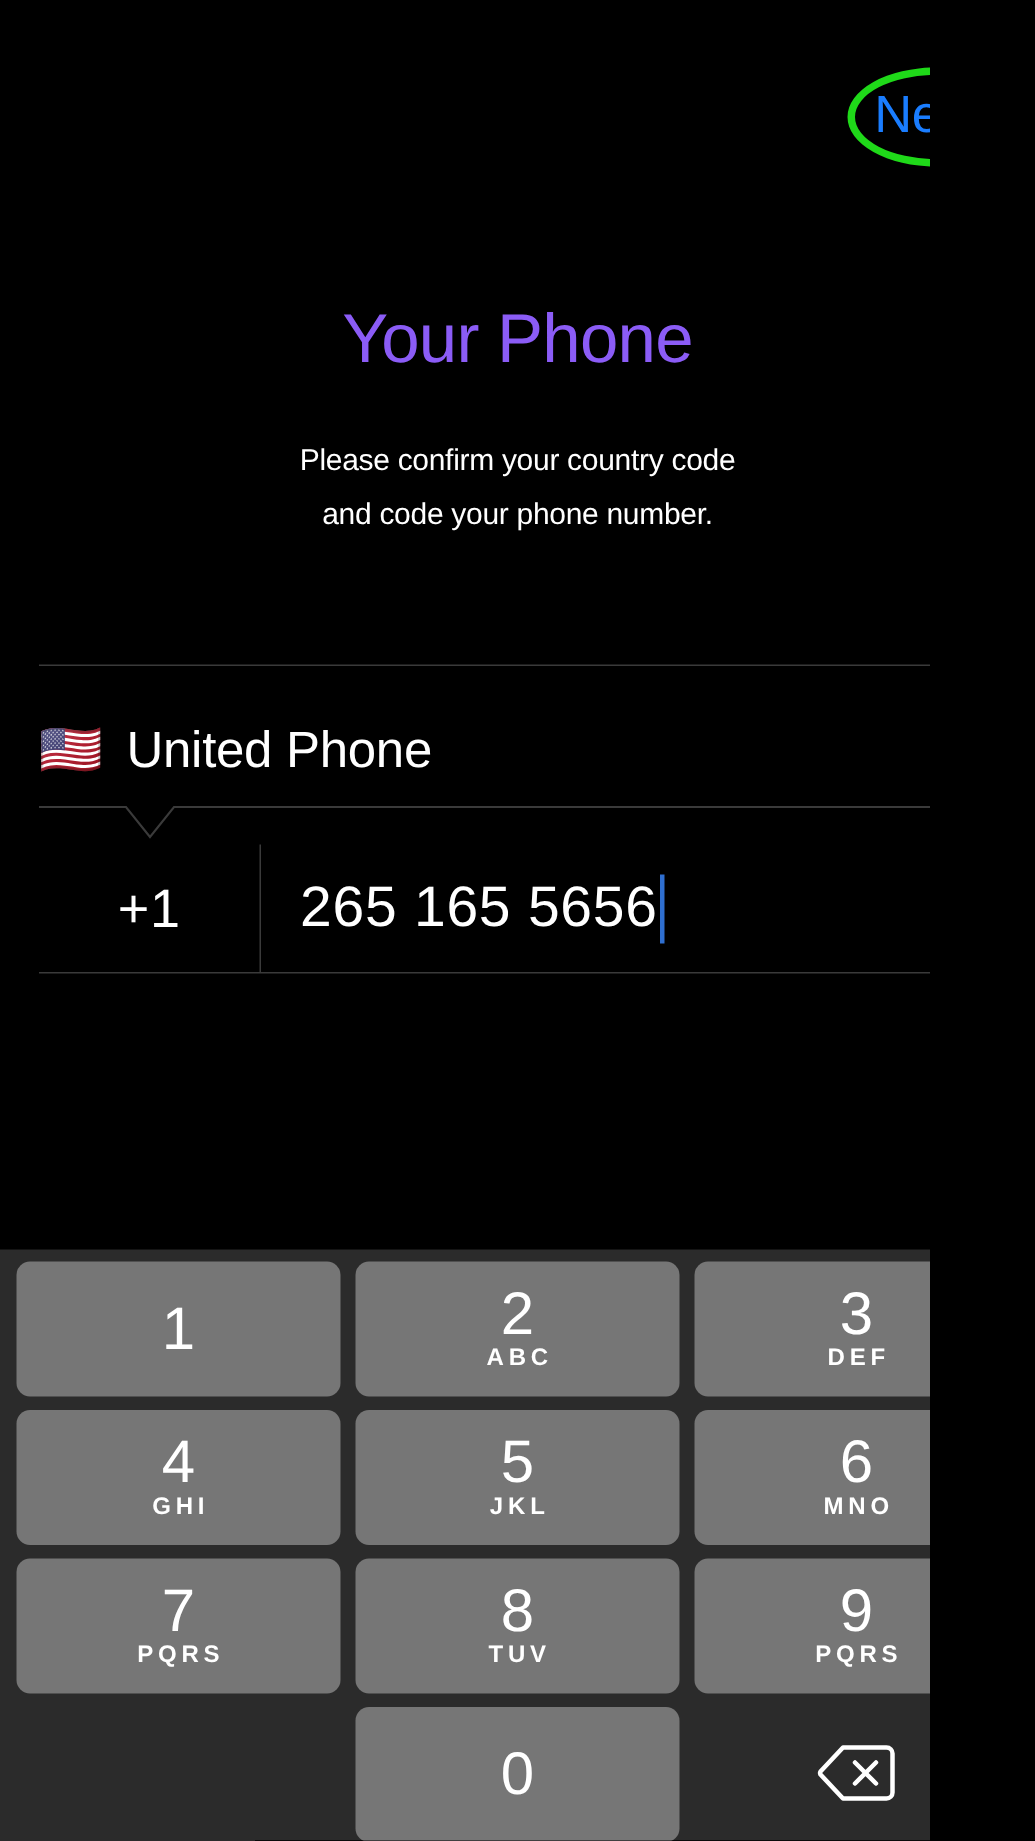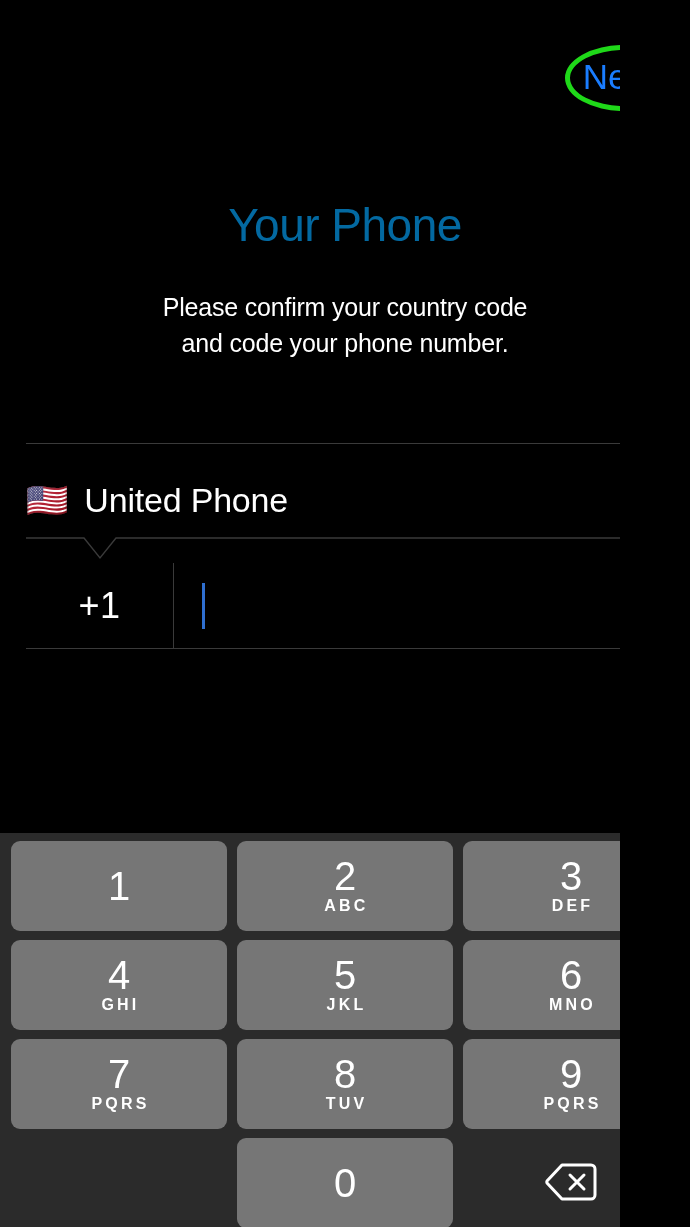--- a/index.html
+++ b/index.html
@@ -56,34 +56,34 @@
     pointer-events: none;
   }
 
   
   .title {
     position: absolute;
     top: 196px;
     left: 0;
     width: 690px;
     text-align: center;
-    color: #0369a1;
+    color: #8b5cf6;
     font-size: 46px;
     font-weight: 400;
     letter-spacing: -0.5px;
     line-height: 58px;
   }
   .subtitle {
     position: absolute;
     top: 289px;
     left: 0;
     width: 690px;
     text-align: center;
     color: #ffffff;
-    font-size: 25px;
+    font-size: 20px;
     font-weight: 400;
     line-height: 36px;
     letter-spacing: -0.2px;
   }
   .subtitle .line { display: block; }
 
   
   .form-block {
     position: absolute;
     top: 443px;
@@ -269,20 +269,21 @@
     </div>
 
     <svg class="rule-mid-svg" viewBox="0 0 664 26" preserveAspectRatio="none">
       <path d="M0 1 L58 1 L74 21 L90 1 L664 1" fill="none" stroke="#3a3a3a" stroke-width="1.4"></path>
     </svg>
 
     <div class="phone-row">
       <div class="dial-code">+1</div>
       <div class="vsep"></div>
       <div class="phone-number" placeholder="Phone number">
+        <span>265 165 5656</span>
         <span class="caret"></span>
       </div>
     </div>
 
     <div class="rule rule-bot"></div>
   </div>
 
   <div class="keypad">
 
     <div class="kb-row">

